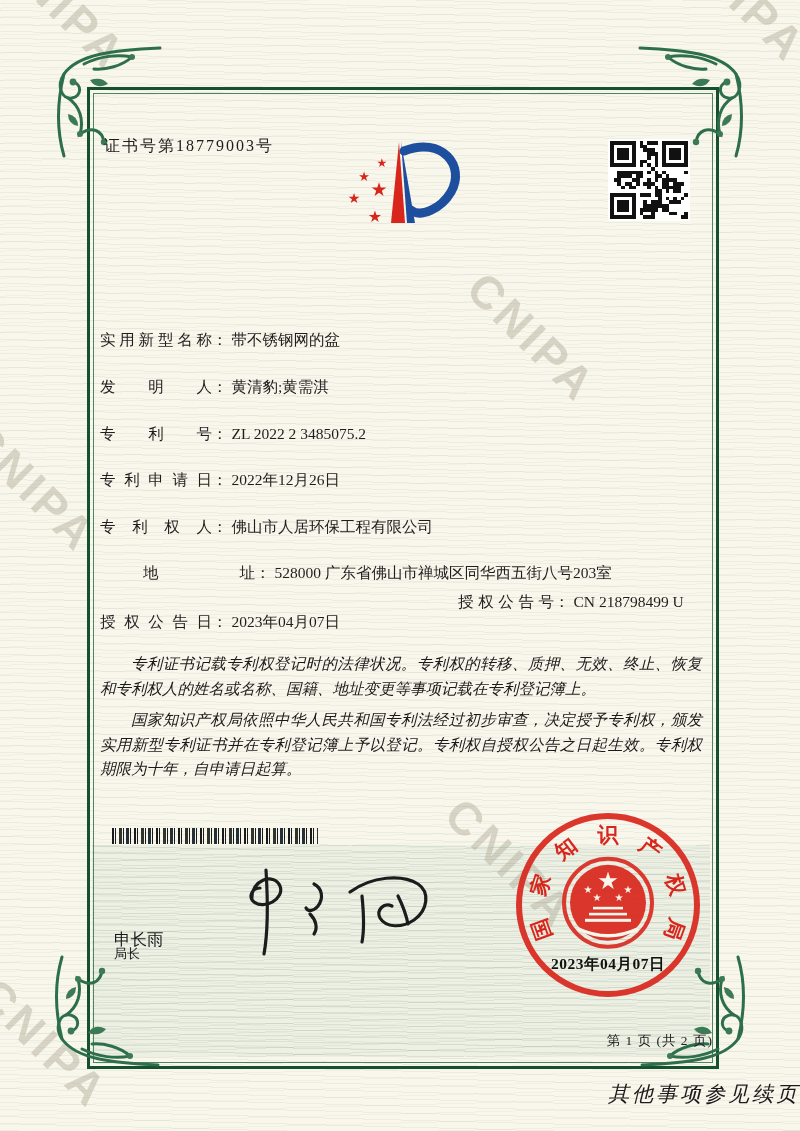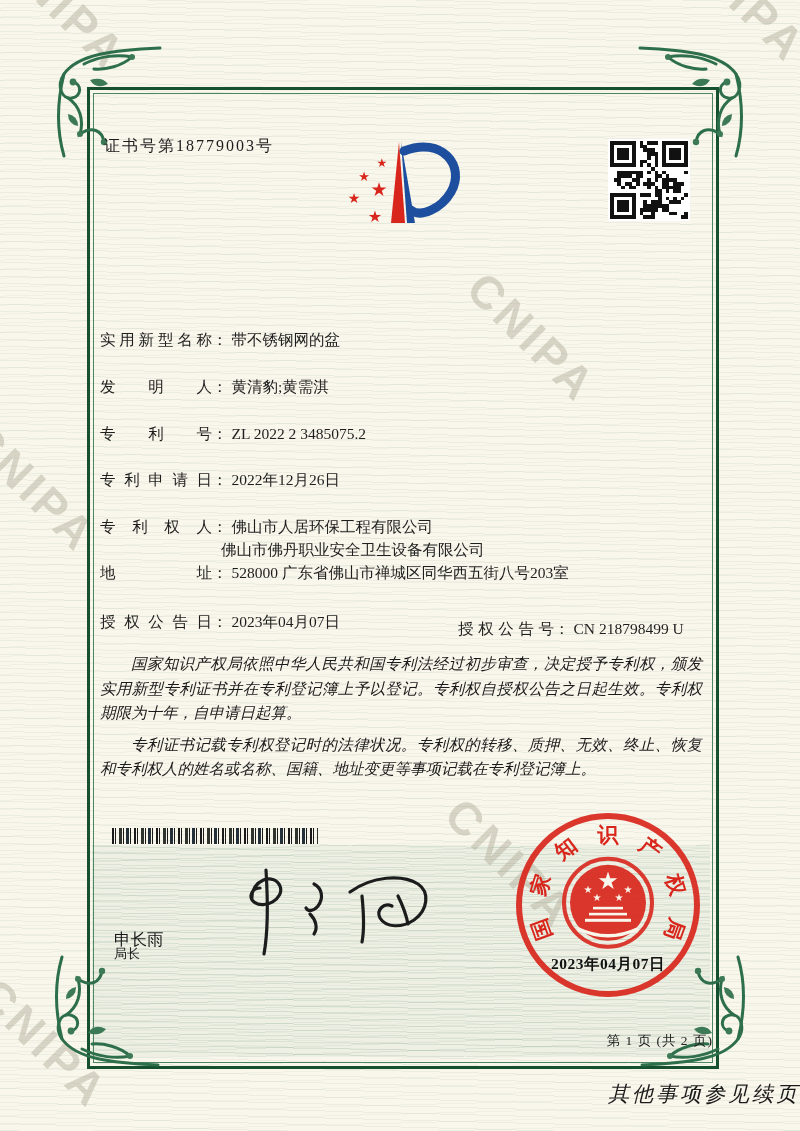--- a/index.html
+++ b/index.html
@@ -56,23 +56,23 @@
     font-size:34px;font-weight:700;letter-spacing:9px;color:#111;
   }
 
   .field{position:absolute;left:100px;font-size:15.5px;color:#1e1e1e;white-space:nowrap;}
   .flabel{display:inline-block;width:112px;text-align:justify;text-align-last:justify;vertical-align:top;font-family:Liberation Serif, serif;}
   .fcolon{display:inline-block;margin:0 4px 0 0;}
   .fvalue{display:inline-block;}
   .f-name{top:330px;} .f-inventor{top:377px;} .f-patno{top:424px;}
   .f-filing{top:470px;} .f-patentee{top:517px;}
   .f-patentee2{top:540px;left:221px;}
-  .f-address{top:563px;}
+  .f-address{top:563px;margin-left:43px;}
   .f-grantdate{top:612px;}
-  .f-grantno{top:619px;left:458px;}
+  .f-grantno{top:592px;left:458px;}
   .f-grantno .flabel{width:96px;}
 
   .body-text{
     position:absolute;left:100px;top:652px;width:602px;
     font-size:15.5px;line-height:24.5px;font-style:italic;color:#1a1a1a;
     text-align:justify;
   }
   .body-text p{margin:0 0 7px 0;text-indent:2em;}
 
   .barcode{
@@ -356,36 +356,33 @@
     </div>
     <div class="field f-patno">
       <span class="flabel">专利号</span><span class="fcolon">：</span><span class="fvalue">ZL 2022 2 3485075.2</span>
     </div>
     <div class="field f-filing">
       <span class="flabel">专利申请日</span><span class="fcolon">：</span><span class="fvalue">2022年12月26日</span>
     </div>
     <div class="field f-patentee">
       <span class="flabel">专利权人</span><span class="fcolon">：</span><span class="fvalue">佛山市人居环保工程有限公司</span>
     </div>
-    <div class="field f-patentee2">
-      <span class="fvalue">佛山市佛丹职业安全卫生设备有限公司</span>
-    </div>
     <div class="field f-address">
       <span class="flabel">地址</span><span class="fcolon">：</span><span class="fvalue">528000 广东省佛山市禅城区同华西五街八号203室</span>
     </div>
     <div class="field f-grantdate">
       <span class="flabel">授权公告日</span><span class="fcolon">：</span><span class="fvalue">2023年04月07日</span>
     </div>
     <div class="field f-grantno">
       <span class="flabel">授权公告号</span><span class="fcolon">：</span><span class="fvalue">CN 218798499 U</span>
     </div>
 
     <div class="body-text">
+      <p>专利证书记载专利权登记时的法律状况。专利权的转移、质押、无效、终止、恢复和专利权人的姓名或名称、国籍、地址变更等事项记载在专利登记簿上。</p>
       <p>国家知识产权局依照中华人民共和国专利法经过初步审查，决定授予专利权，颁发实用新型专利证书并在专利登记簿上予以登记。专利权自授权公告之日起生效。专利权期限为十年，自申请日起算。</p>
-      <p>专利证书记载专利权登记时的法律状况。专利权的转移、质押、无效、终止、恢复和专利权人的姓名或名称、国籍、地址变更等事项记载在专利登记簿上。</p>
     </div>
 
     <div class="barcode"></div>
 
     <div class="sig-title">局长</div>
     <div class="sig-name">申长雨</div>
 
     <svg class="signature" viewBox="0 0 220 100">
       <g fill="none" stroke="#1c1c1c" stroke-width="3.2" stroke-linecap="round" stroke-linejoin="round">
         <path d="M30,38 C28,18 52,10 58,24 C63,37 42,48 32,40 C26,35 30,26 38,26"></path>

